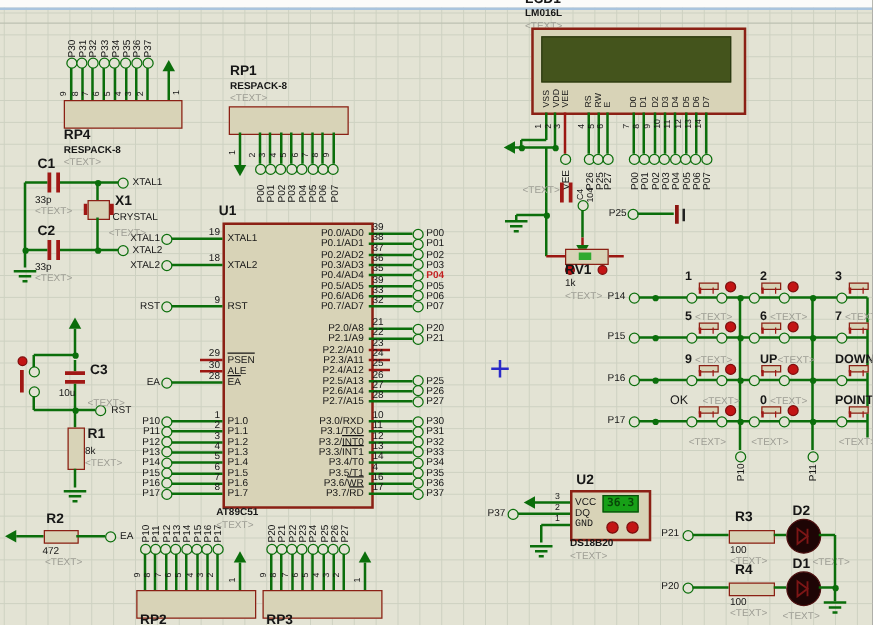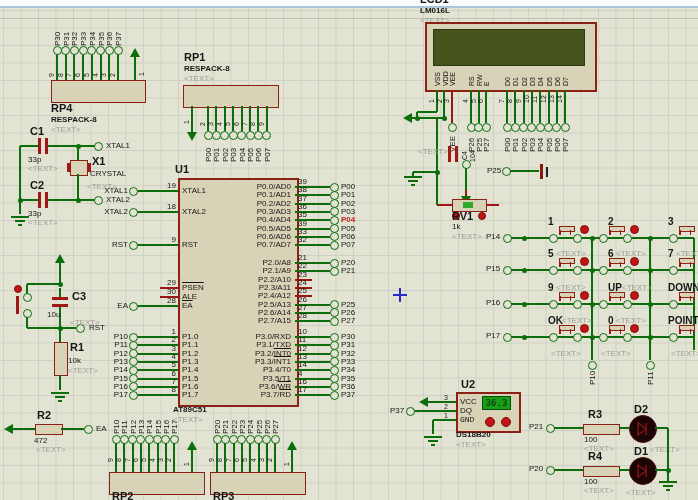--- a/index.html
+++ b/index.html
@@ -360,21 +360,21 @@
     <div class="abs txt ref" style="left: 72px; top: 291px;">C3</div>
     <div class="abs txt pn" style="left: 47px; top: 311px;">10u</div>
     <div class="abs txt pn grey" style="left: 70px; top: 319px;">&lt;TEXT&gt;</div>
     <div class="abs " style="left: 59px; top: 328px; width: 2px; height: 14px; background: rgb(11, 110, 11);"></div>
     <div class="abs rbody" style="left: 54px; top: 342px; width: 12px; height: 32px;"></div>
     <div class="abs " style="left: 59px; top: 375px; width: 2px; height: 15px; background: rgb(11, 110, 11);"></div>
     <div class="abs " style="left: 51px; top: 392px; width: 18px; height: 2px; background: rgb(11, 110, 11);"></div>
     <div class="abs " style="left: 55px; top: 396px; width: 10px; height: 2px; background: rgb(11, 110, 11);"></div>
     <div class="abs " style="left: 58px; top: 400px; width: 4px; height: 2px; background: rgb(11, 110, 11);"></div>
     <div class="abs txt ref" style="left: 70px; top: 342px;">R1</div>
-    <div class="abs txt pn" style="left: 68px; top: 357px;">10k</div>
+    <div class="abs txt pn" style="left: 68px; top: 357px;">8k</div>
     <div class="abs txt pn grey" style="left: 68px; top: 367px;">&lt;TEXT&gt;</div>
     <div class="abs arr-left" style="left: 4px; top: 424px;"></div>
     <div class="abs " style="left: 13px; top: 428px; width: 22px; height: 2px; background: rgb(11, 110, 11);"></div>
     <div class="abs rbody" style="left: 35px; top: 424px; width: 26px; height: 9px;"></div>
     <div class="abs " style="left: 61px; top: 428px; width: 23px; height: 2px; background: rgb(11, 110, 11);"></div>
     <div class="abs term" style="left: 83.5px; top: 424.5px;"></div>
     <div class="abs txt lbl" style="left: 96px; top: 425px;">EA</div>
     <div class="abs txt ref" style="left: 37px; top: 410px;">R2</div>
     <div class="abs txt pn" style="left: 34px; top: 437px;">472</div>
     <div class="abs txt pn grey" style="left: 36px; top: 446px;">&lt;TEXT&gt;</div>
@@ -652,21 +652,21 @@
     <div class="abs " style="left: 511px; top: 336px; width: 183px; height: 2px; background: rgb(11, 110, 11);"></div>
     <div class="abs rnd" style="left: 521.5px; top: 334.5px; width: 5px; height: 5px; background: rgb(11, 110, 11);"></div>
     <div class="abs rnd" style="left: 589.5px; top: 334.5px; width: 5px; height: 5px; background: rgb(11, 110, 11);"></div>
     <div class="abs rnd" style="left: 647.5px; top: 334.5px; width: 5px; height: 5px; background: rgb(11, 110, 11);"></div>
     <div class="abs term" style="left: 548.5px; top: 332.5px;"></div>
     <div class="abs term" style="left: 572.5px; top: 332.5px;"></div>
     <div class="abs btncap" style="left: 559px; top: 325px; width: 14px; height: 4px;"></div>
     <div class="abs redbar" style="left: 559px; top: 329px; width: 1.5px; height: 5px;"></div>
     <div class="abs redbar" style="left: 569.5px; top: 329px; width: 1.5px; height: 5px;"></div>
     <div class="abs rdot" style="left: 579.5px; top: 323.5px; width: 7px; height: 7px;"></div>
-    <div class="abs txt txt" style="left: 548px; top: 316px; font-size: 10px; font-weight: 700;">OK</div>
+    <div class="abs txt txt" style="left: 536px; top: 316px; font-size: 10px; font-weight: 400;">OK</div>
     <div class="abs txt pn grey" style="left: 562px; top: 317px;">&lt;TEXT&gt;</div>
     <div class="abs txt pn grey" style="left: 551px; top: 350px;">&lt;TEXT&gt;</div>
     <div class="abs term" style="left: 598.5px; top: 332.5px;"></div>
     <div class="abs term" style="left: 622.5px; top: 332.5px;"></div>
     <div class="abs btncap" style="left: 609px; top: 325px; width: 14px; height: 4px;"></div>
     <div class="abs redbar" style="left: 609px; top: 329px; width: 1.5px; height: 5px;"></div>
     <div class="abs redbar" style="left: 619.5px; top: 329px; width: 1.5px; height: 5px;"></div>
     <div class="abs rdot" style="left: 629.5px; top: 323.5px; width: 7px; height: 7px;"></div>
     <div class="abs txt txt" style="left: 608px; top: 316px; font-size: 10px; font-weight: 600;">0</div>
     <div class="abs txt pn grey" style="left: 616px; top: 317px;">&lt;TEXT&gt;</div>

